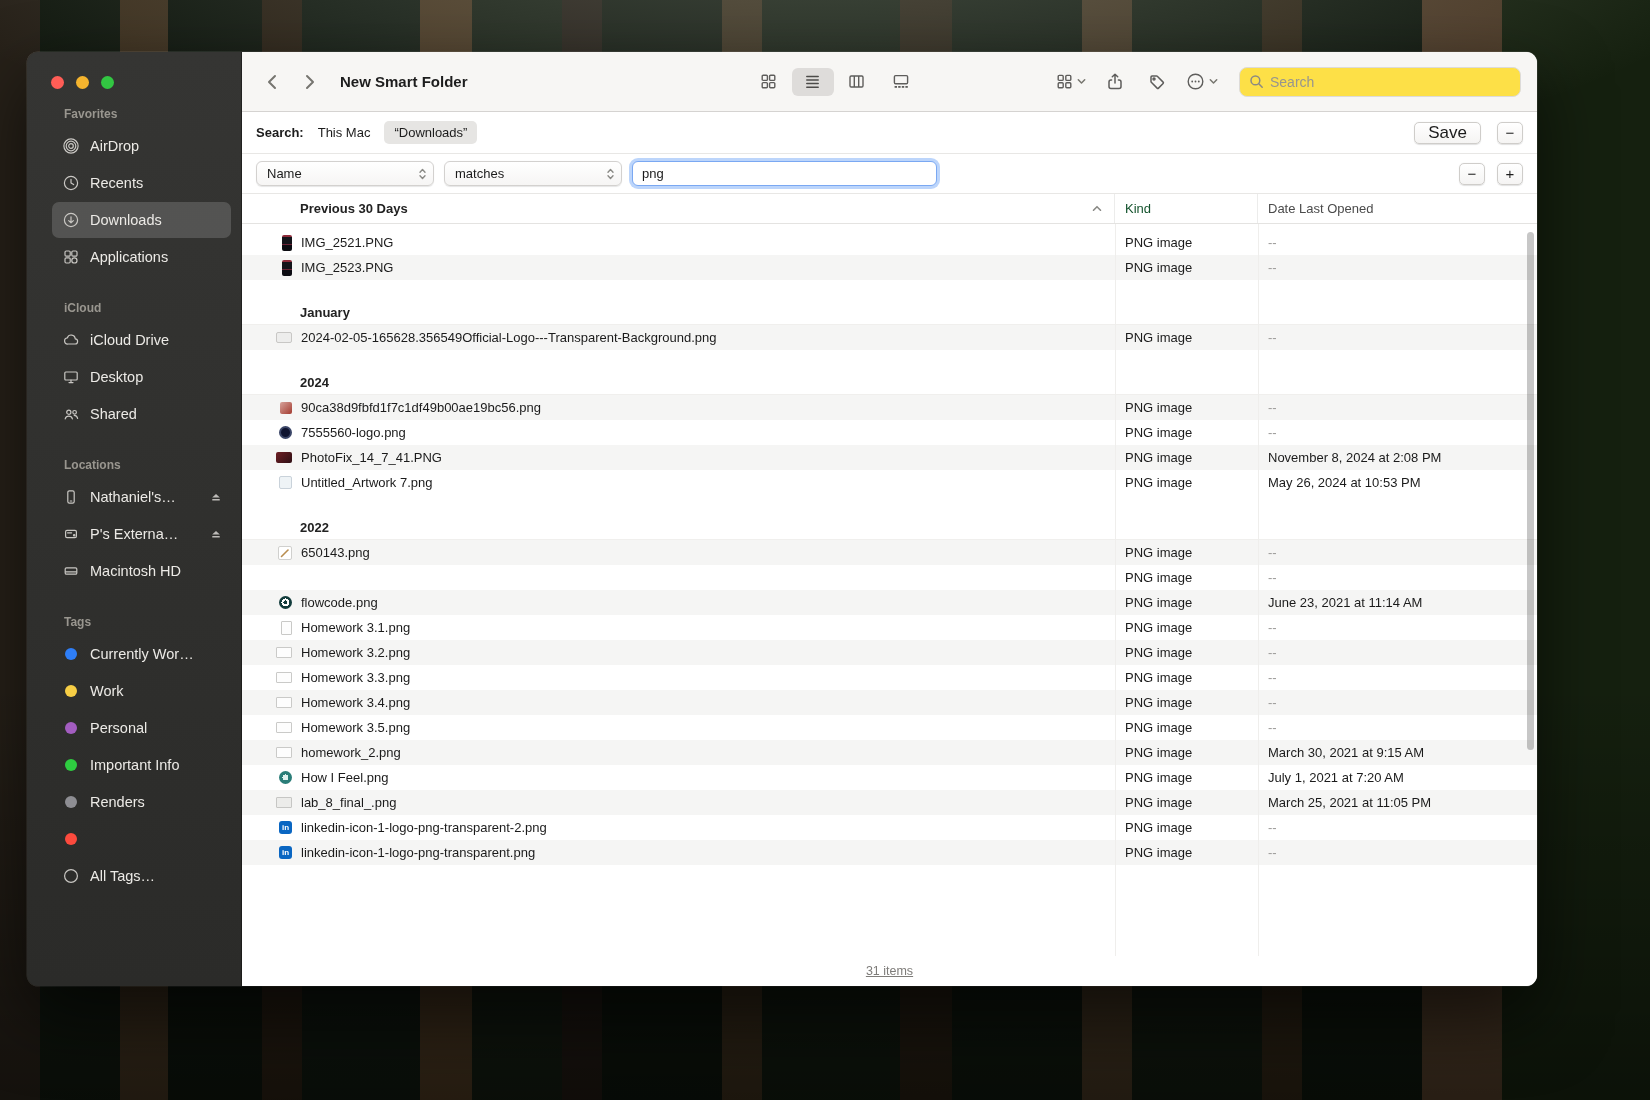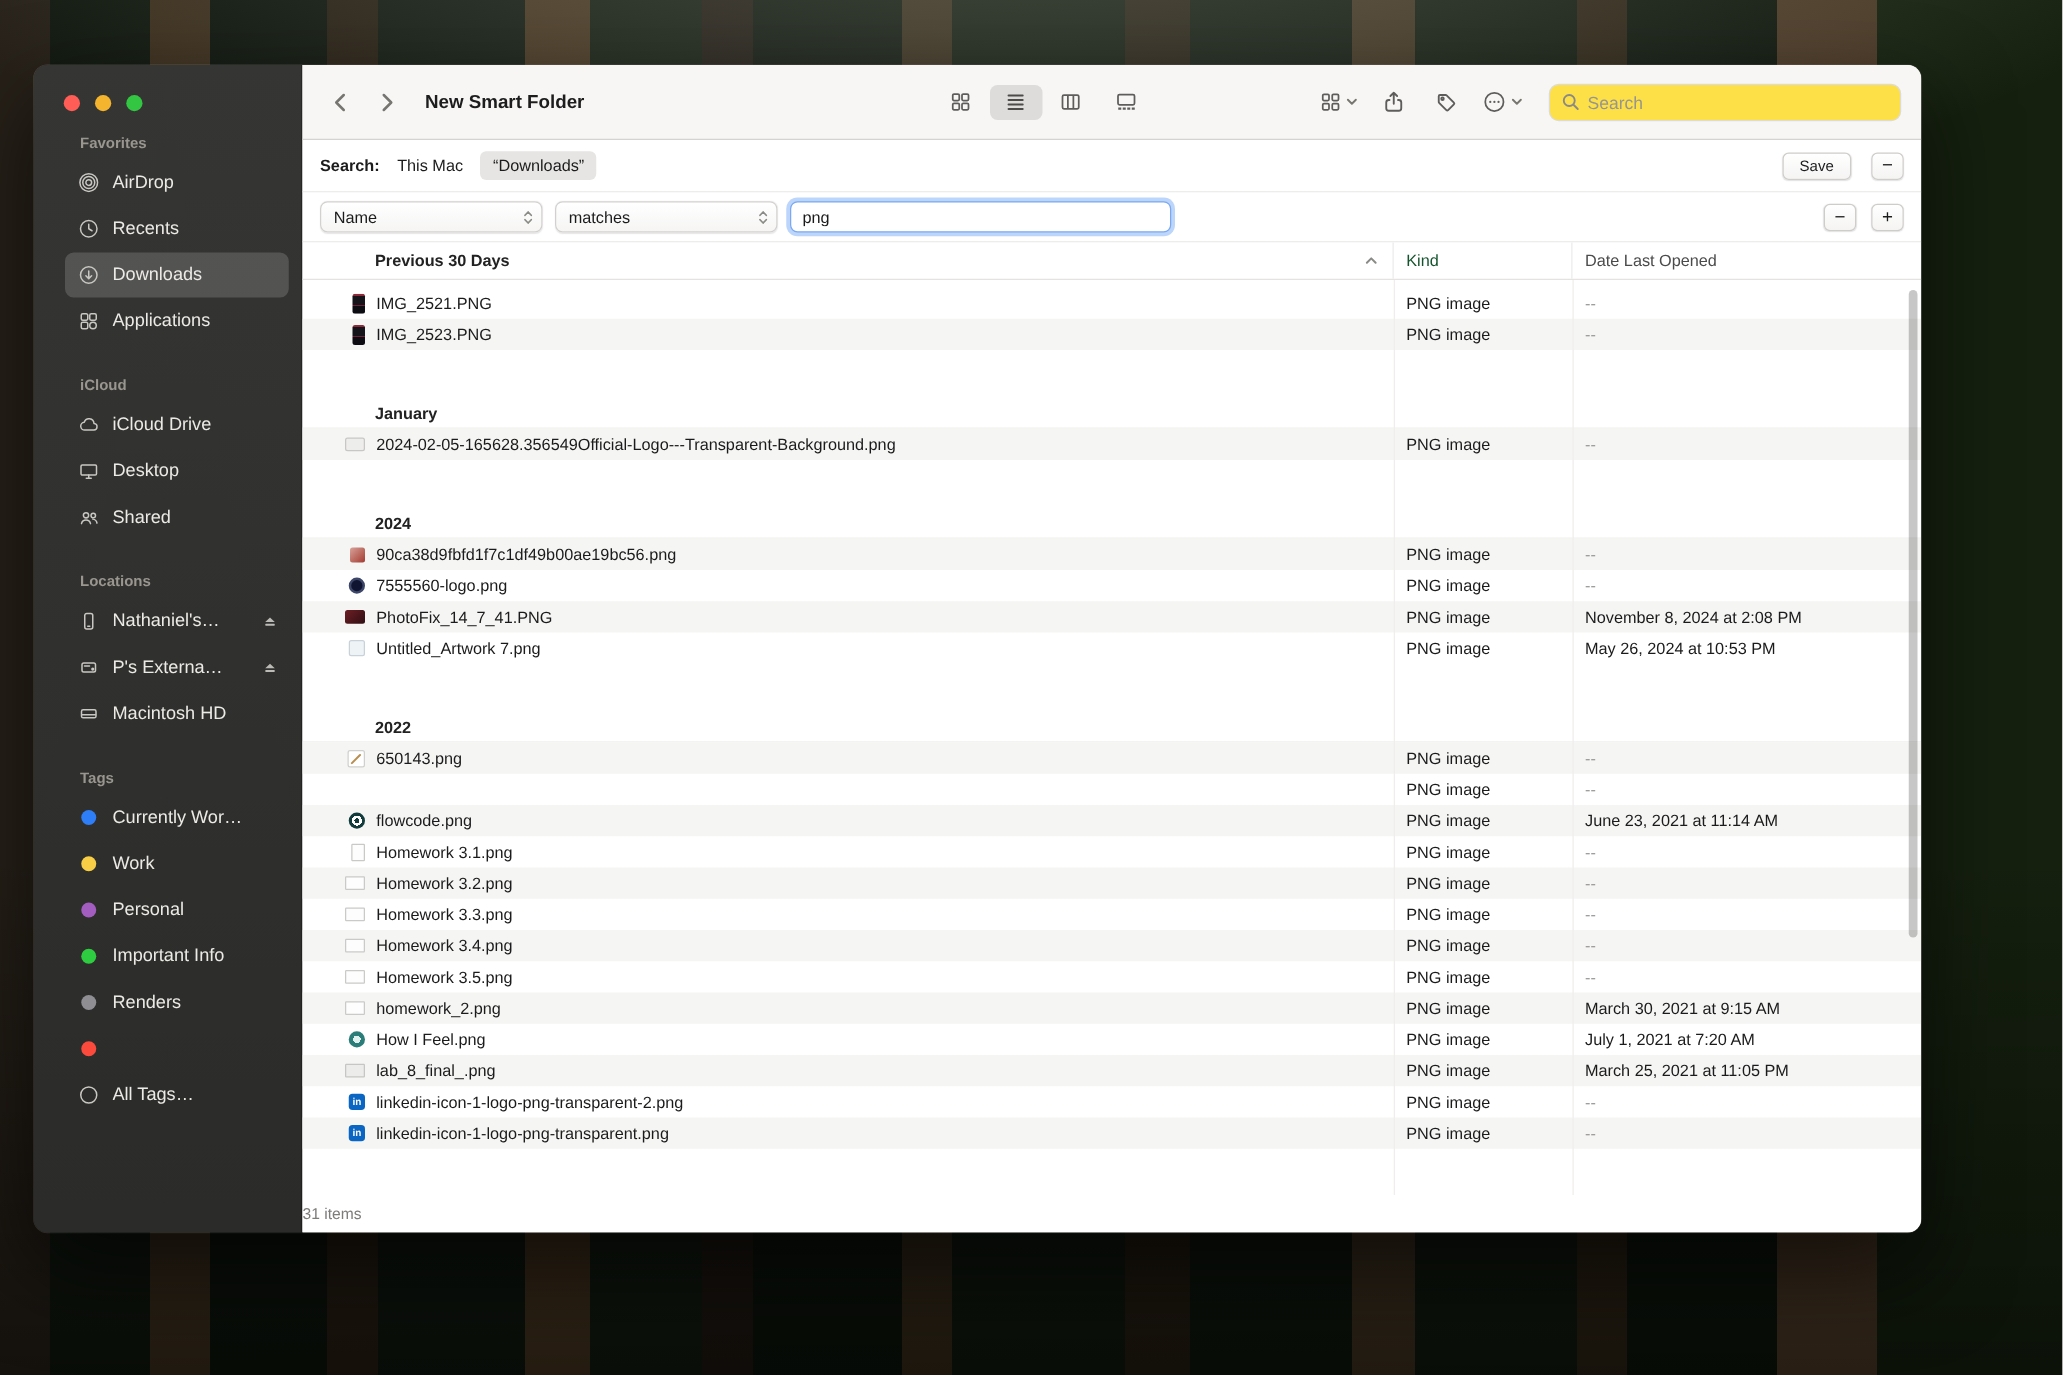--- a/index.html
+++ b/index.html
@@ -62,21 +62,21 @@
   .searchbox input{ border:none; outline:none; flex:1; font-size:14px; color:#333; background:transparent; font-family:inherit; min-width:0; }
   .searchbox input::placeholder{ color:#97958f; }
 
   .scopebar{ height:42px; flex:none; display:flex; align-items:center; gap:8px; padding:0 14px;
     border-bottom:1px solid #e8e7e5; background:#fff; }
   .scope-label{ font-weight:700; font-size:13px; color:#1c1c1c; }
   .scope{ border:none; background:transparent; font-size:13px; color:#1c1c1c; padding:4px 6px; font-family:inherit; }
   .scope.selected{ background:#e6e5e3; border-radius:5px; padding:4px 10px; }
   .grow{ flex:1; }
   .mbtn{ height:22px; background:linear-gradient(#ffffff,#f5f4f3); border:1px solid #cfcdca; border-radius:5px;
-    font-size:12px; color:#1c1c1c; display:flex; align-items:center; justify-content:center;
+    font-size:17px; color:#1c1c1c; display:flex; align-items:center; justify-content:center;
     box-shadow:0 .5px 1px rgba(0,0,0,.12); font-family:inherit; }
   .save{ padding:0 13px; margin-right:8px; }
   .sq{ width:26px; padding:0; font-size:15px; line-height:1; }
 
   .filterbar{ height:40px; flex:none; display:flex; align-items:center; gap:10px; padding:0 14px;
     border-bottom:1px solid #e8e7e5; background:#fff; }
   .select{ height:25px; min-width:178px; background:linear-gradient(#fff,#f6f5f4); border:1px solid #d3d1cf;
     border-radius:6px; display:flex; align-items:center; justify-content:space-between;
     padding:0 6px 0 10px; font-size:13px; color:#1b1b1b; box-shadow:0 .5px 1px rgba(0,0,0,.1); }
   .query{ width:305px; height:25px; border:1px solid #7aa8f2; border-radius:6px;
@@ -96,27 +96,27 @@
   .vline{ position:absolute; top:0; bottom:0; width:1px; background:#efeeec; }
   .v1{ left:873px; } .v2{ left:1016px; }
   .frow{ display:grid; grid-template-columns:873px 143px 1fr; height:25px; align-items:center;
     font-size:13px; color:#1b1b1b; }
   .frow.alt{ background:#f5f5f4; }
   .cell-name{ display:flex; align-items:center; gap:9px; padding-left:34px; overflow:hidden; white-space:nowrap; }
   .thumb{ width:16px; height:16px; display:flex; align-items:center; justify-content:flex-end; flex:none; }
   .cell-kind{ padding-left:10px; }
   .cell-date{ padding-left:10px; }
   .cell-date.empty{ color:#9b9a98; }
-  .group-header{ height:25px; margin-top:38px; display:flex; align-items:center; padding-left:58px;
+  .group-header{ height:25px; margin-top:20px; display:flex; align-items:center; padding-left:58px;
     font-weight:700; font-size:13px; color:#222; border-bottom:1px solid #f0efed; }
   .scrollbar{ position:absolute; right:3px; top:8px; width:7px; height:518px; border-radius:4px;
     background:rgba(0,0,0,.22); }
 
-  .statusbar{ height:30px; flex:none; display:flex; align-items:center; justify-content:flex-start;
-    font-size:12.5px; color:#7e7c79; background:#fff; }
+  .statusbar{ height:30px; flex:none; display:flex; align-items:center; justify-content:center;
+    font-size:12.5px; color:#7e7c79; background:#fff;text-decoration:underline; }
 </style>
 </head>
 <body>
 
 <div class="desktop">
   <div class="window">
 
     <aside class="sidebar">
       <div class="traffic">
         <span class="dot red"></span>

